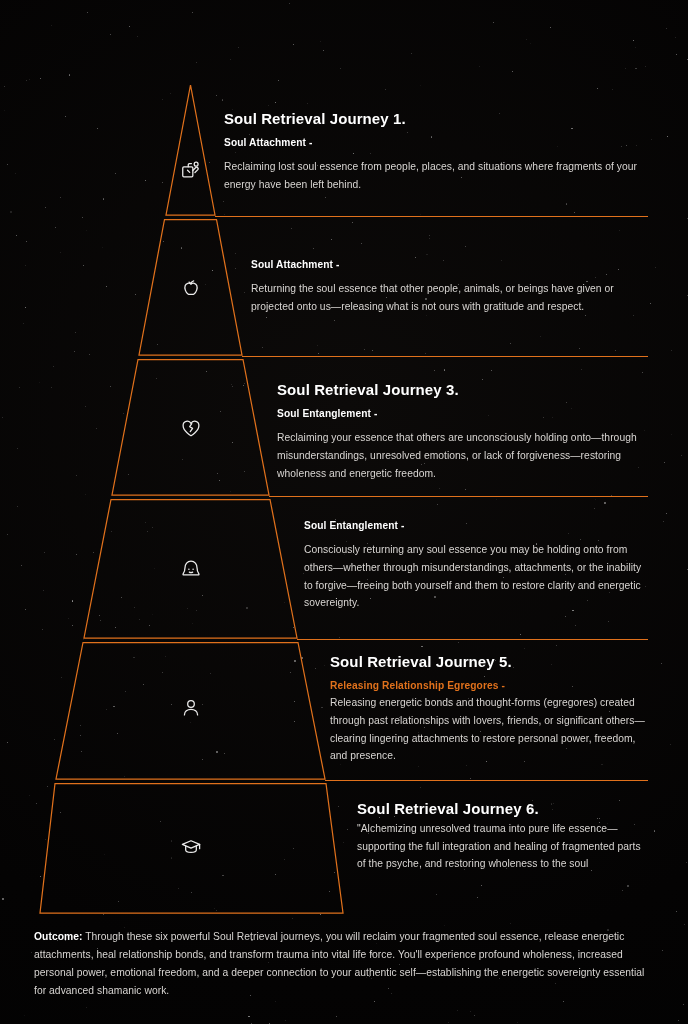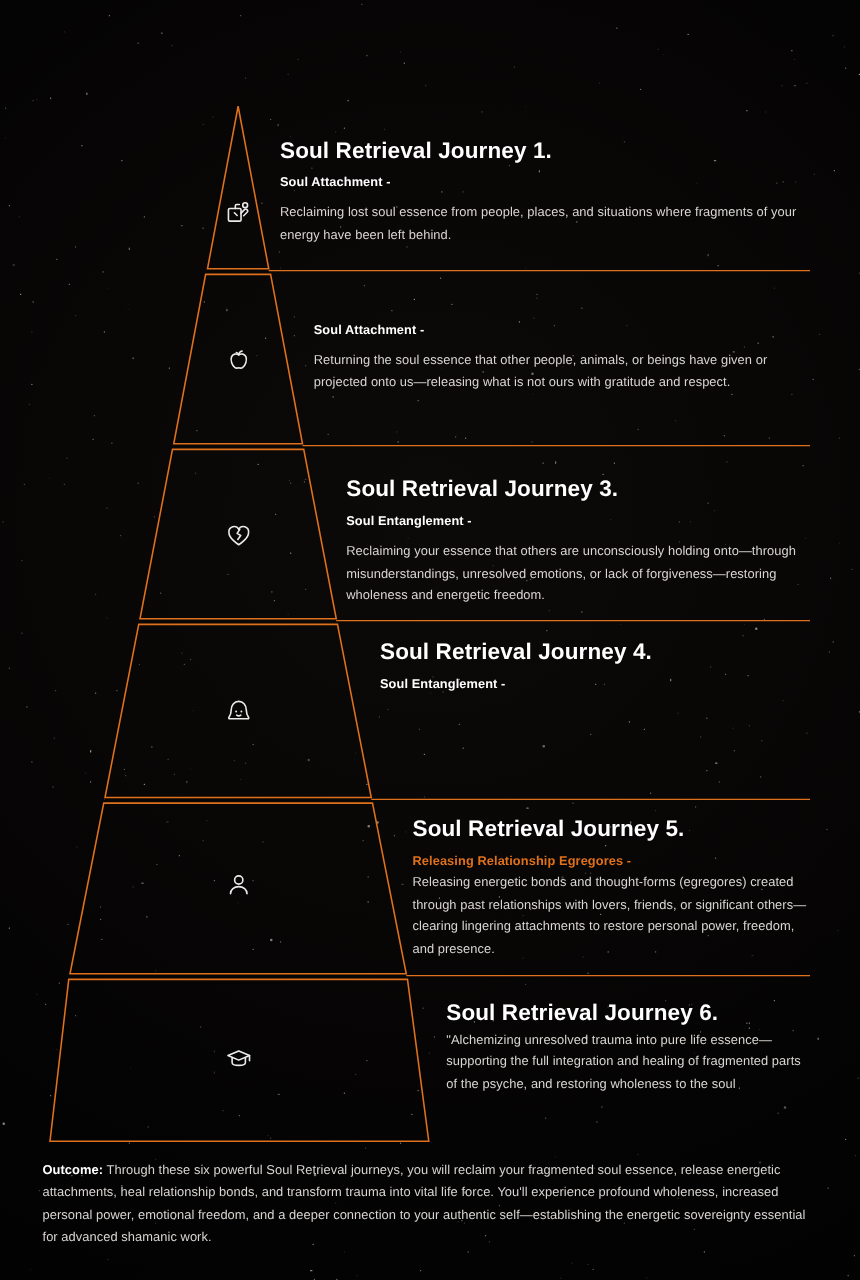--- a/index.html
+++ b/index.html
@@ -27,21 +27,21 @@
     color:#f2f0ee; white-space:nowrap;
     text-shadow:0 0 6px rgba(255,255,255,.18);
   }
 
   
   #pyramid { position:absolute; left:0; top:0; width:688px; height:1024px; }
 
   
   .row { position:absolute; }
   .row .ttl {
-    font-size:18px; font-weight:700; color:#ffffff;
+    font-size:15px; font-weight:700; color:#ffffff;
     letter-spacing:.1px; white-space:nowrap; line-height:1.2;
   }
   .row .sub {
     font-size:10.2px; font-weight:700; color:#ffffff;
     letter-spacing:.1px; white-space:nowrap; line-height:1.2;
   }
   .row.accent-sub .sub { color:#e0711c; }
   .row .body {
     font-size:10.3px; font-weight:400; color:#d9d6d3;
     line-height:1.72; letter-spacing:.05px;
@@ -619,22 +619,22 @@
     <div class="body">Returning the soul essence that other people, animals, or beings have given or projected onto us—releasing what is not ours with gratitude and respect.</div>
   </div>
 
   <div class="row gap-lg" style="left:277px; top:381px; width:375px;">
     <div class="ttl">Soul Retrieval Journey 3.</div>
     <div class="sub">Soul Entanglement -</div>
     <div class="body">Reclaiming your essence that others are unconsciously holding onto—through misunderstandings, unresolved emotions, or lack of forgiveness—restoring wholeness and energetic freedom.</div>
   </div>
 
   <div class="row gap-lg" style="left:304px; top:511px; width:345px;">
-    <div class="ttl">Soul Retrieval Journey 4.</div>
     <div class="sub">Soul Entanglement -</div>
+    <div class="body">Consciously returning any soul essence you may be holding onto from others—whether through misunderstandings, attachments, or the inability to forgive—freeing both yourself and them to restore clarity and energetic sovereignty.</div>
   </div>
 
   <div class="row gap-sm accent-sub" style="left:330px; top:653px; width:318px;">
     <div class="ttl">Soul Retrieval Journey 5.</div>
     <div class="sub">Releasing Relationship Egregores -</div>
     <div class="body">Releasing energetic bonds and thought-forms (egregores) created through past relationships with lovers, friends, or significant others—clearing lingering attachments to restore personal power, freedom, and presence.</div>
   </div>
 
   <div class="row gap-sm" style="left:357px; top:800px; width:295px;">
     <div class="ttl">Soul Retrieval Journey 6.</div>

